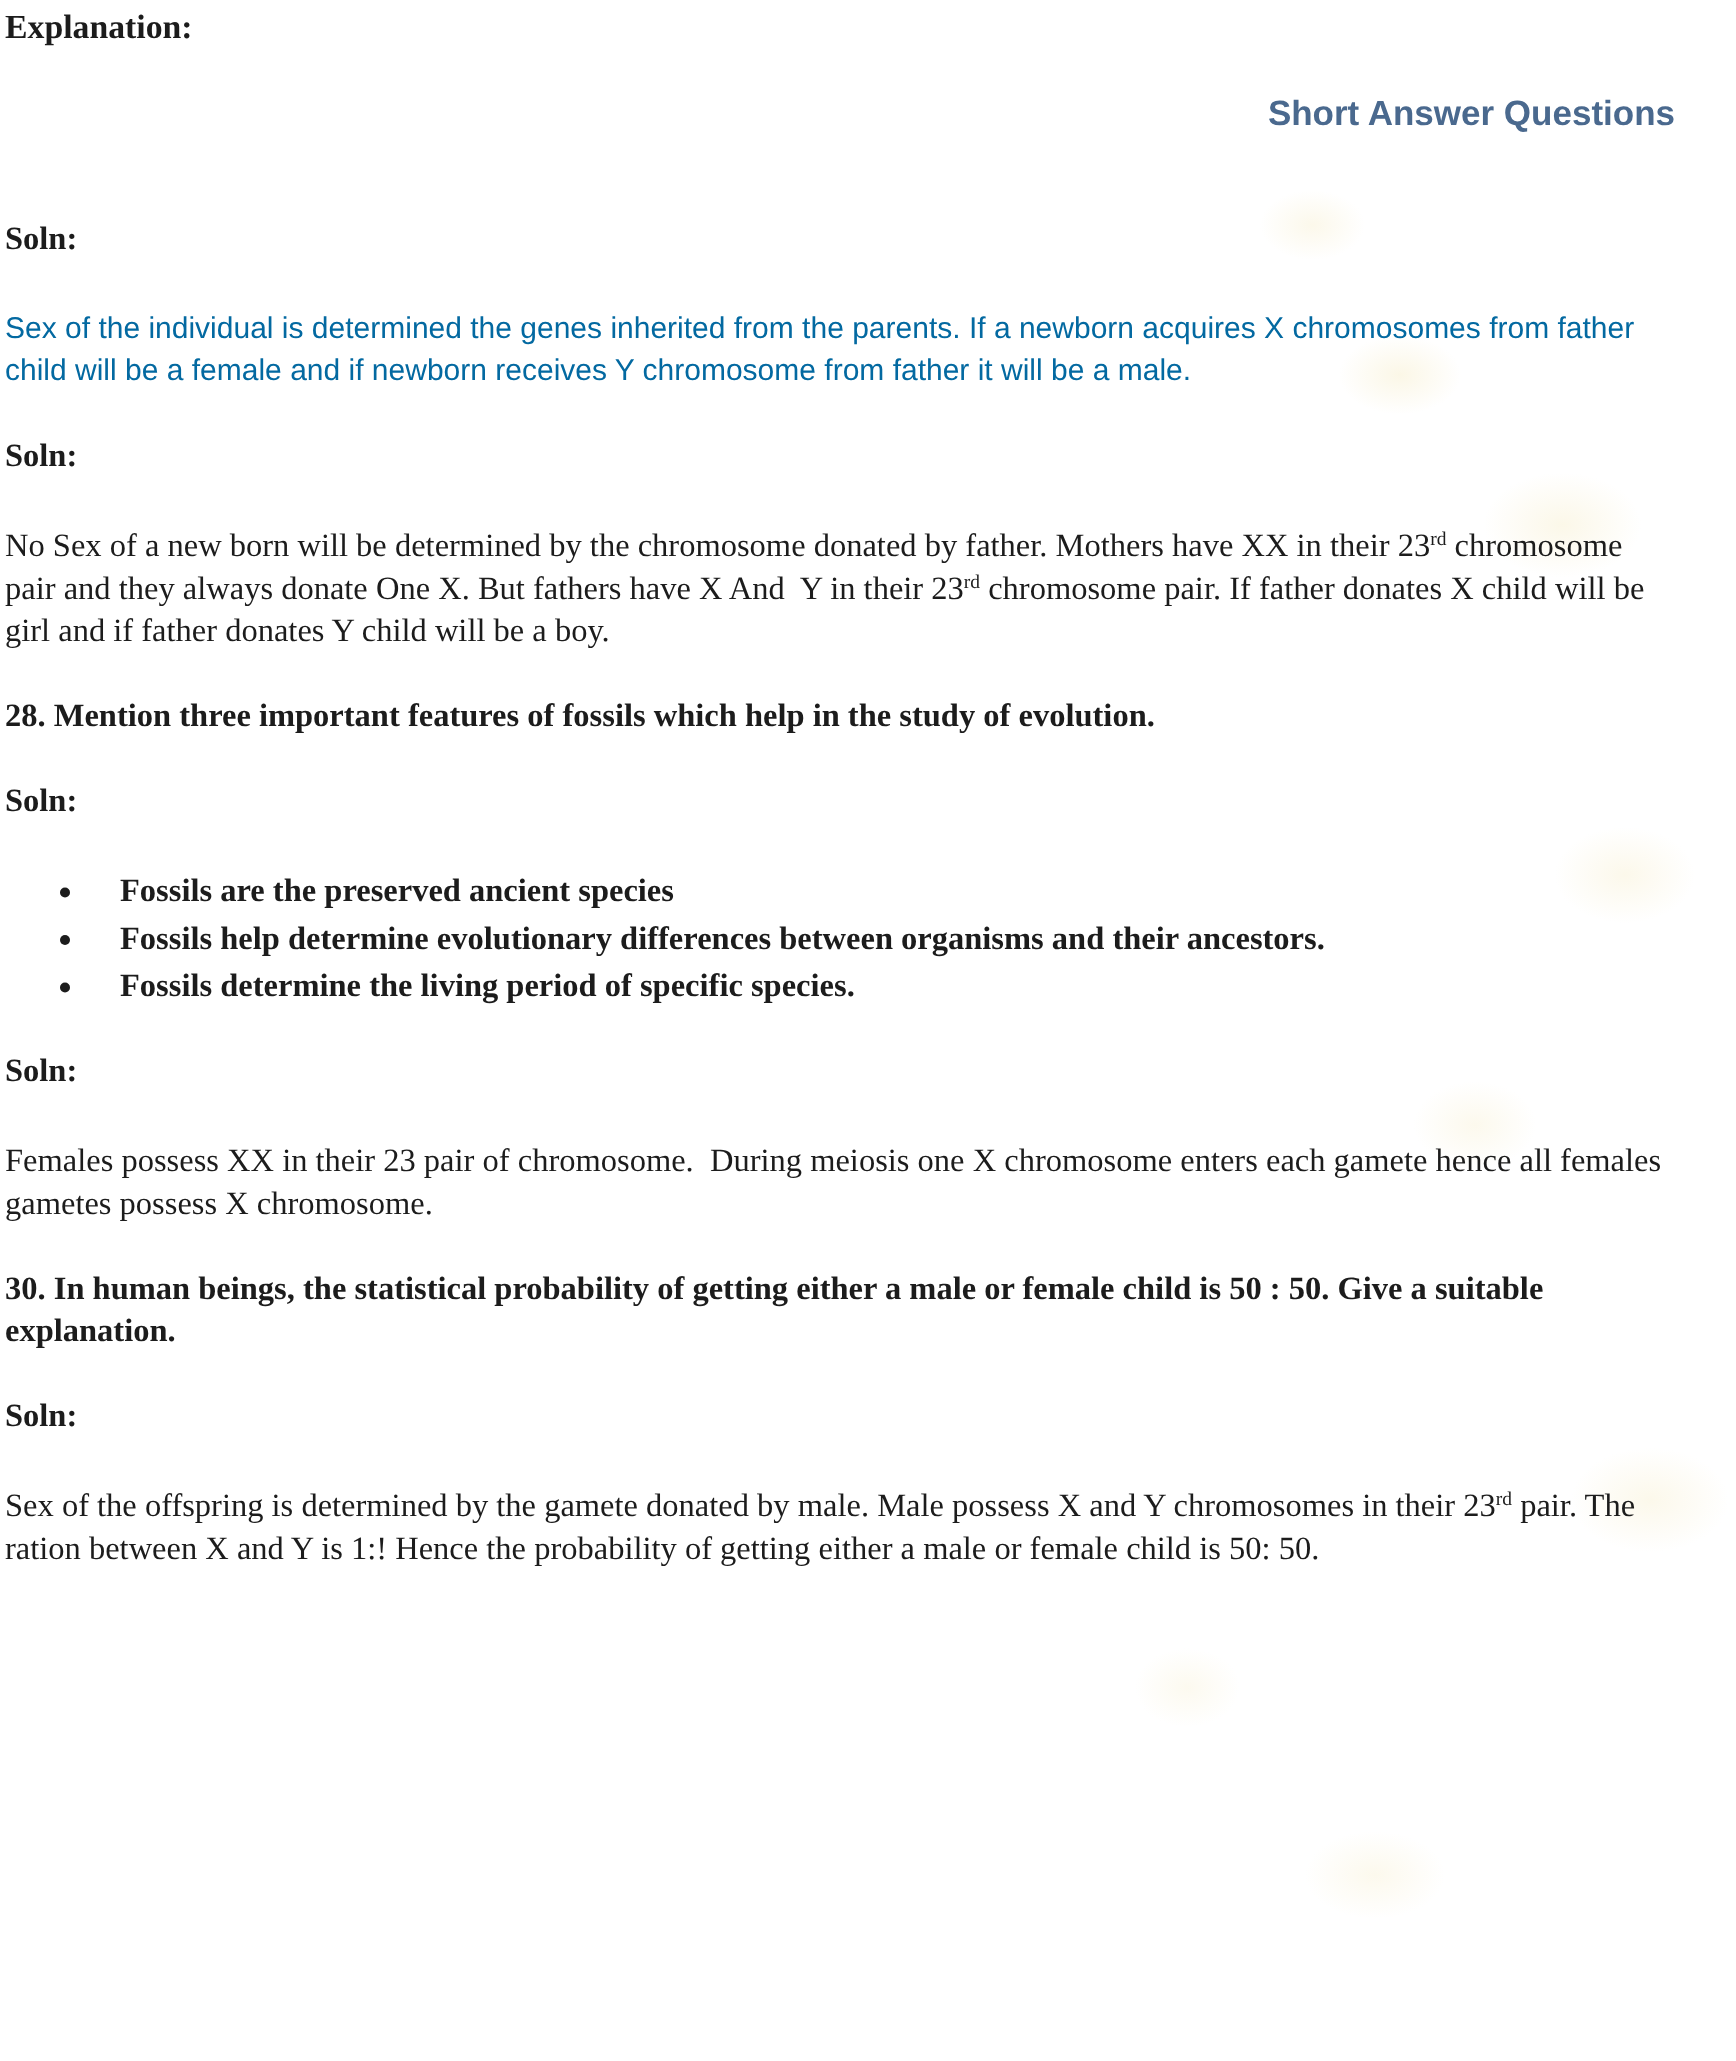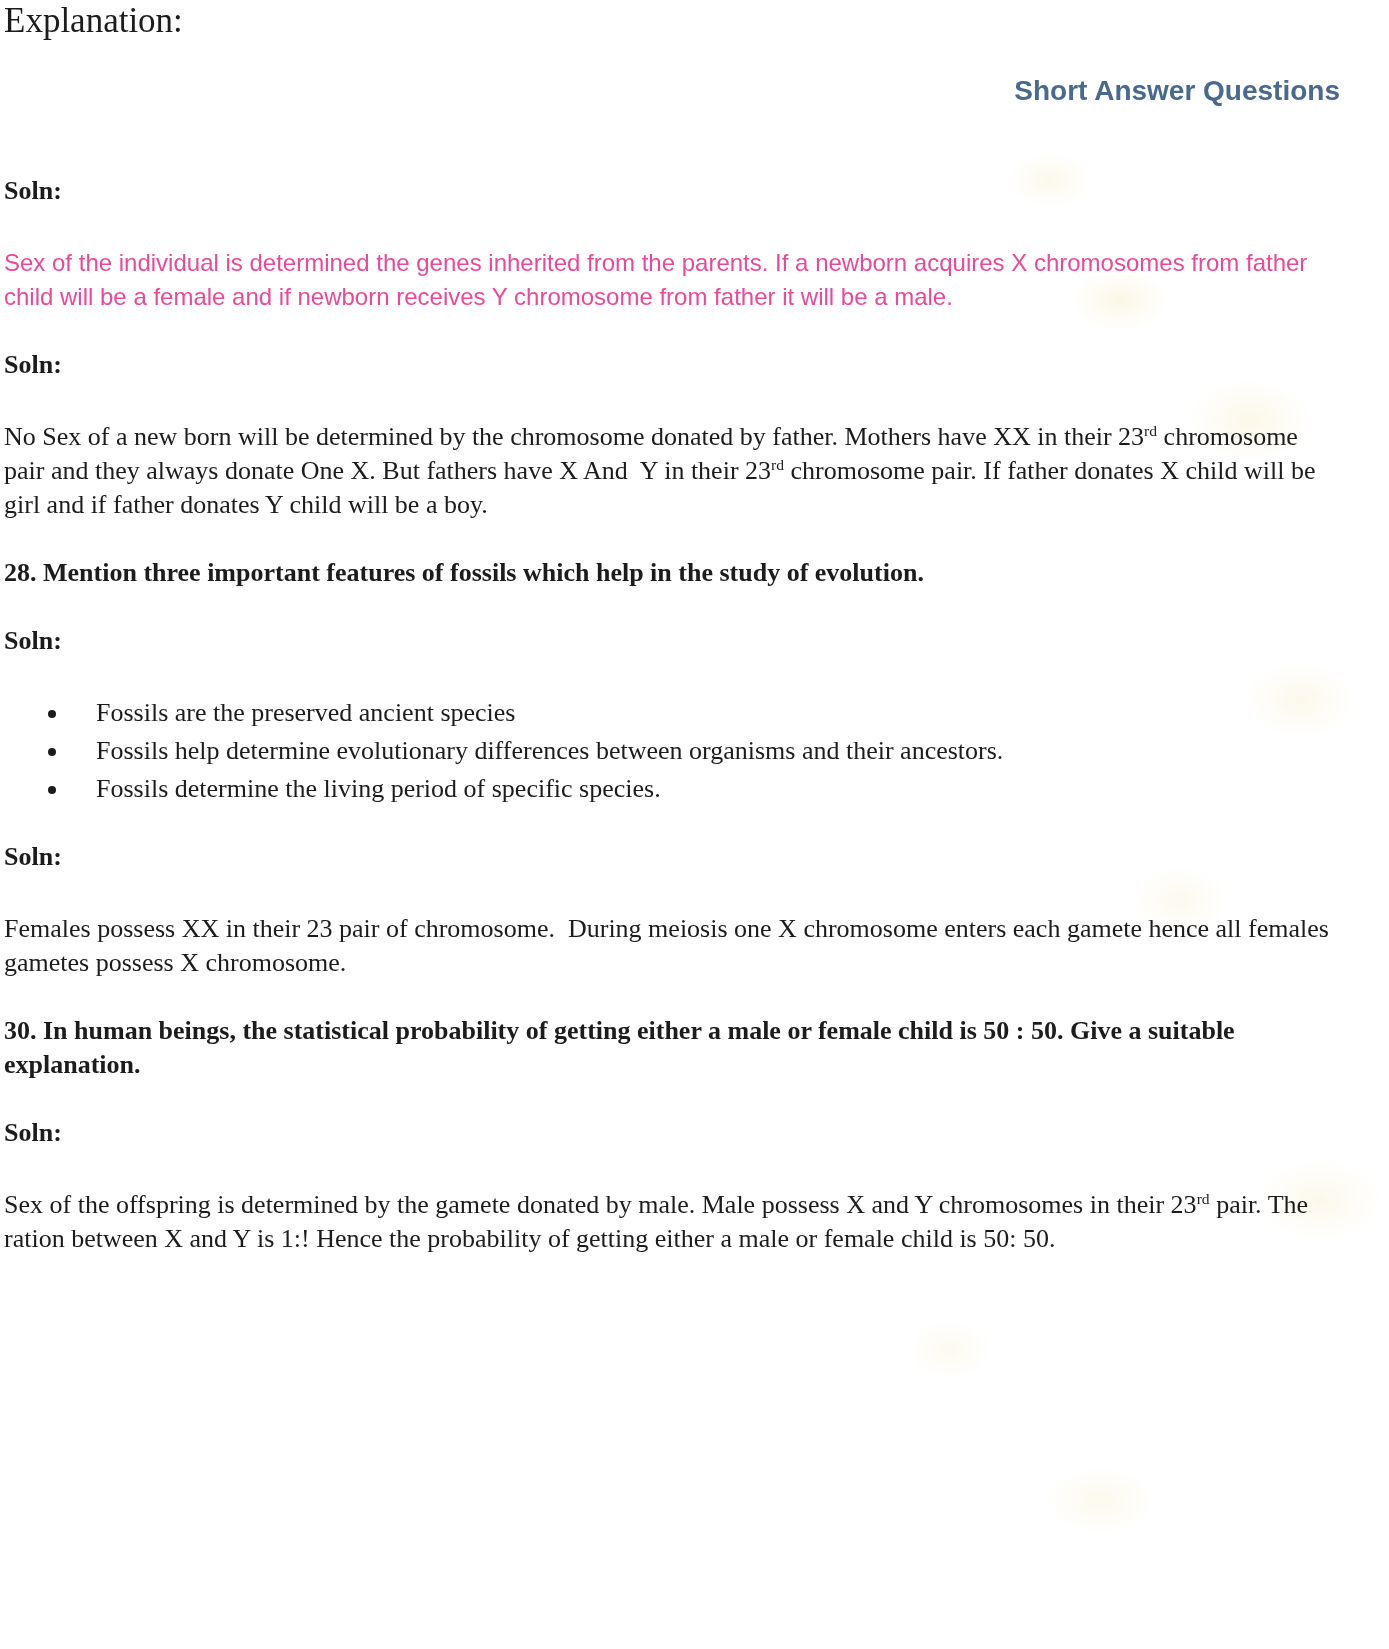--- a/index.html
+++ b/index.html
@@ -37,22 +37,22 @@
       radial-gradient(ellipse 90px 60px at 1320px 1200px, rgba(248,240,210,0.45), rgba(248,240,210,0) 70%),
       radial-gradient(ellipse 80px 50px at 1100px 1500px, rgba(248,240,210,0.4), rgba(248,240,210,0) 70%),
       radial-gradient(ellipse 60px 45px at 950px 1350px, rgba(248,240,210,0.35), rgba(248,240,210,0) 70%);
   }
   .block {
     margin: 0 0 34px 0;
     font-size: 26px;
     line-height: 34px;
   }
   .exp-heading {
-    font-weight: normal;
-    font-size: 35px;
+    font-weight: bold;
+    font-size: 27px;
   }
   .para {
     white-space: pre-wrap;
   }
   .section-heading {
     margin: 0 0 64px 0;
     text-align: right;
     font-family: "Liberation Sans", sans-serif;
     font-weight: bold;
     font-size: 28px;
@@ -66,33 +66,34 @@
     margin-bottom: 38px;
   }
   .answer-serif {
     white-space: pre-wrap;
   }
   .answer-sans {
     font-family: "Liberation Sans", sans-serif;
     font-size: 24px;
     line-height: 34px;
     white-space: pre-wrap;
-    color: #ec4899;
+    color: #0369a1;
   }
   sup {
     font-size: 0.6em;
     line-height: 0;
     vertical-align: baseline;
     position: relative;
     top: -0.55em;
   }
   ul.bullet-list {
     margin: 0 0 34px 0;
     padding-left: 66px;
     list-style: disc;
+    font-weight: bold;
   }
   ul.bullet-list li {
     padding-left: 26px;
     margin-bottom: 4px;
     font-size: 26px;
     line-height: 34px;
   }
 </style>
 </head>
 <body>

